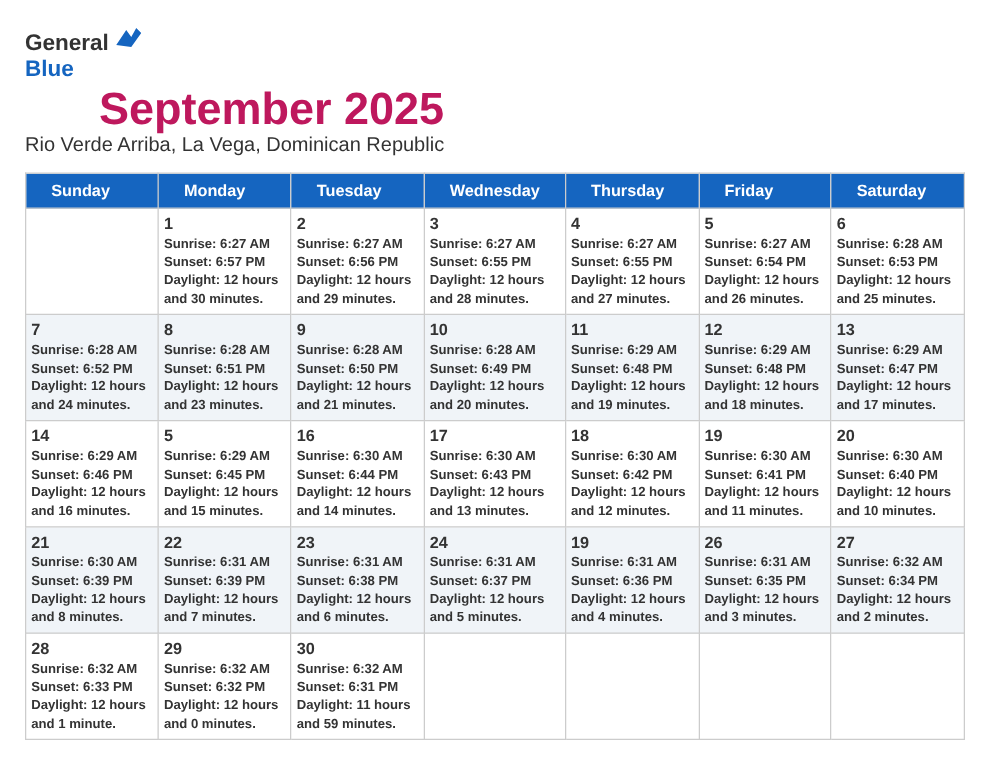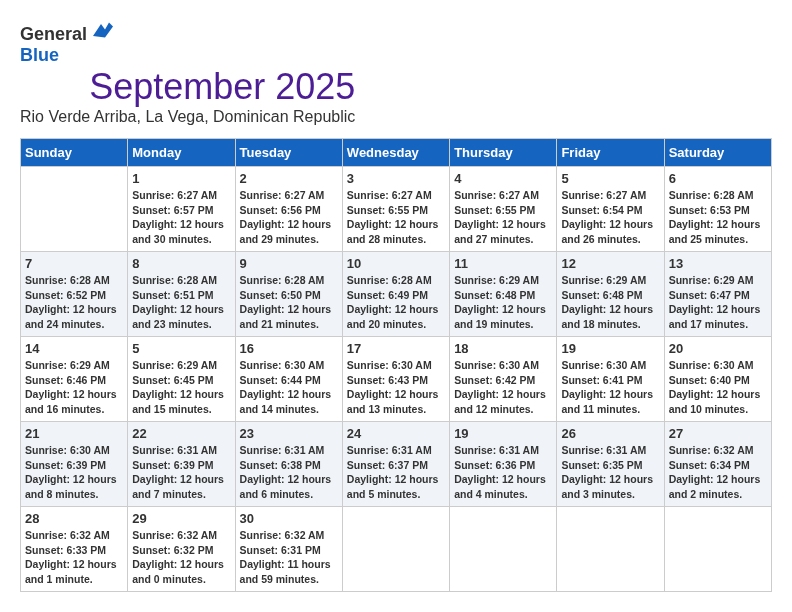--- a/index.html
+++ b/index.html
@@ -34,38 +34,38 @@
     .logo-icon {
       width: 24px;
       height: 20px;
       margin-left: 2px;
     }
     .title-section {
       text-align: right;
     }
     .month-title {
       font-size: 36px;
-      font-weight: normal;
-      color: #4c1d95;
+      font-weight: bold;
+      color: #be185d;
     }
     .location-title {
       font-size: 16px;
       color: #333;
       text-align: left;
       margin-bottom: 8px;
     }
     .calendar-table {
       width: 100%;
       border-collapse: collapse;
       font-size: 11px;
     }
     .calendar-table th {
       background-color: #1565c0;
       color: #fff;
-      padding: 6px 4px;
+      padding: 6px 20px;
       text-align: left;
       font-size: 13px;
       font-weight: bold;
       border: 1px solid #ccc;
     }
     .calendar-table td {
       border: 1px solid #ccc;
       padding: 4px;
       vertical-align: top;
       width: calc(100% / 7);

